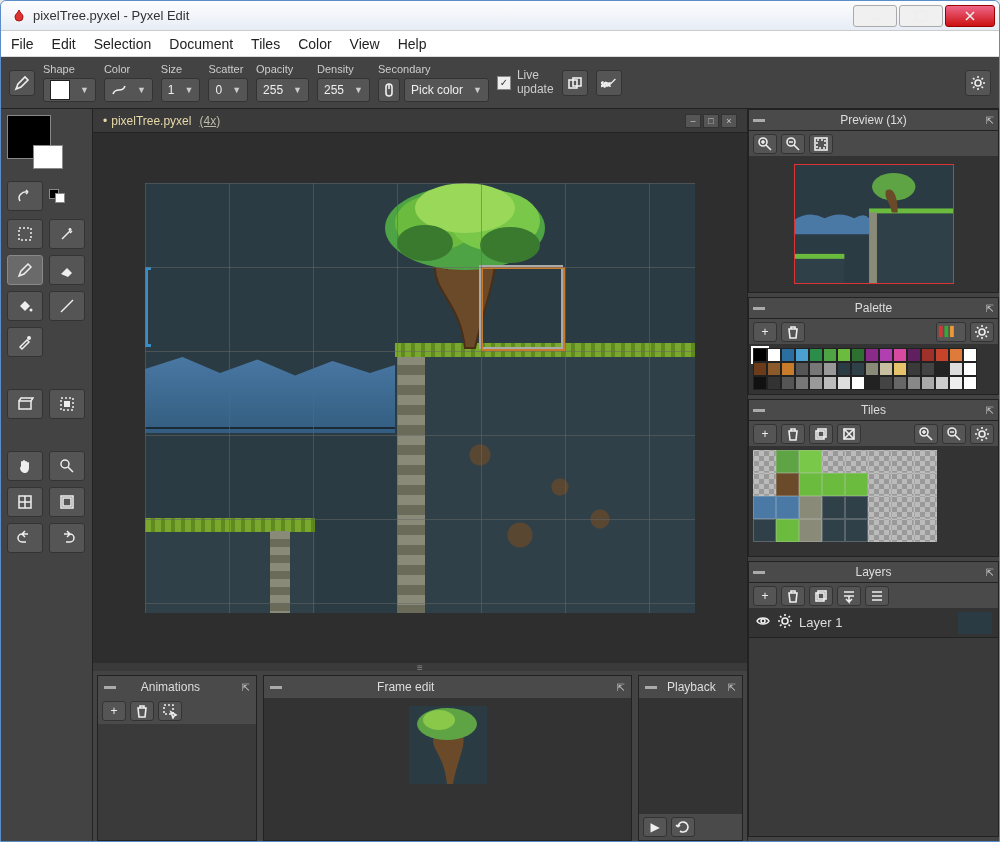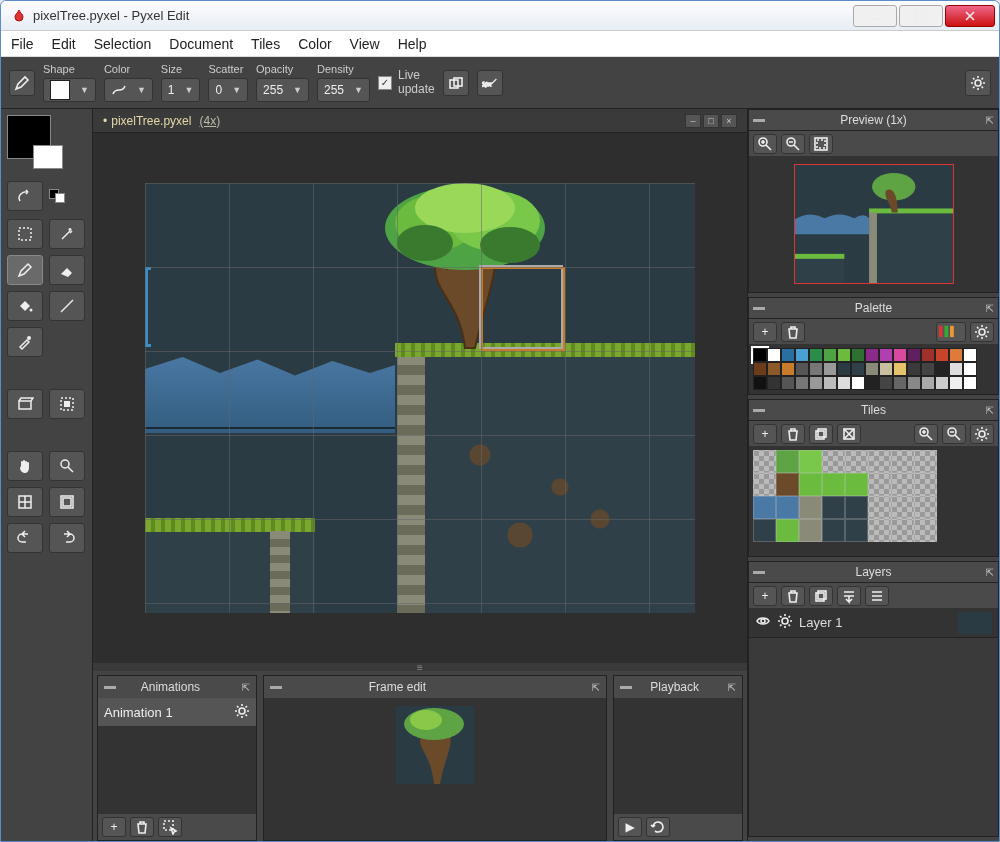--- a/index.html
+++ b/index.html
@@ -91,21 +91,21 @@
 .anim-row .gear { margin-left:auto; }
 
 .frame-panel { flex:1; }
 .frame-preview { position:absolute; left:50%; top:8px; transform:translateX(-50%); width:78px; height:78px; background:#2a3b44; image-rendering:pixelated; }
 .frame-tree { position:absolute; inset:0; }
 .frame-panel .panel-foot .label { color:#ccc; font-size:12px; margin-right:auto; margin-left:6px; }
 .frame-panel .panel-foot .val { width:46px; height:20px; background:#555; border:1px solid #333; color:#eee; display:flex; align-items:center; padding:0 4px; }
 .frame-panel .panel-foot .dd::after { content:"▼"; font-size:8px; margin-left:4px; }
 .frame-panel .panel-foot .nav { width:24px; height:20px; background:#555; border:1px solid #333; color:#eee; display:flex; align-items:center; justify-content:center; }
 
-.playback-panel { width: 130px; }
+.playback-panel { width: 105px; }
 
 
 .right-col { width: 252px; background:#434343; border-left:1px solid #222; display:flex; flex-direction:column; gap:4px; padding:0 0 4px 0; }
 .rpanel { background:#3a3a3a; border:1px solid #222; display:flex; flex-direction:column; }
 .rpanel-hdr { height:20px; background:#4a4a4a; display:flex; align-items:center; justify-content:center; font-size:12px; color:#ddd; position:relative; }
 .rpanel-hdr .min { position:absolute; left:4px; width:12px; height:3px; background:#aaa; }
 .rpanel-hdr .pop { position:absolute; right:4px; font-size:10px; color:#ccc; }
 .rpanel-toolbar { height:26px; background:#4a4a4a; display:flex; align-items:center; padding:0 4px; gap:4px; border-top:1px solid #222; }
 .rp-btn { width:24px; height:20px; background:#555; border:1px solid #333; border-radius:3px; display:flex; align-items:center; justify-content:center; color:#eee; }
 
@@ -214,20 +214,34 @@
         <span class="tool-label">Opacity</span>
         <div class="tool-ctrl tool-dd">
             <span>255</span>
           </div>
       </div>
       <div class="tool-group">
         <span class="tool-label">Density</span>
         <div class="tool-ctrl tool-dd">
             <span>255</span>
           </div>
+      </div>
+      <div class="tool-group">
+        <span class="tool-label">Secondary</span>
+        <div style="display:flex;gap:4px;">
+          <div class="tool-icon-btn" style="width:22px;height:24px;">
+              <svg class="icon" viewBox="0 0 16 16">
+                <rect x="5" y="2" width="6" height="12" rx="3"></rect>
+                <line x1="8" y1="2" x2="8" y2="7"></line>
+              </svg>
+            </div>
+          <div class="tool-ctrl tool-dd">
+              <span>Pick color</span>
+            </div>
+        </div>
       </div>
       <div style="display:flex;align-items:center;gap:6px;">
         <span class="chk">✓</span>
         <span class="live-label" style="white-space:pre;">Live
 update</span>
       </div>
       <div class="tool-icon-btn">
           <svg class="icon" viewBox="0 0 16 16">
             <rect x="2" y="5" width="8" height="8"></rect>
             <rect x="6" y="3" width="8" height="8"></rect>
@@ -401,29 +415,20 @@
         </div>
         <div class="handle-h"></div>
         <div class="bottom-panels">
 
           <div class="panel anim-panel">
             <div class="panel-hdr">
                 <span class="min"></span>
                 <span style="margin:16px auto;">Animations</span>
                 <span class="pop">⇱</span>
               </div>
-            <div class="panel-body">
-              <div class="anim-row">
-                <span>Animation 1</span>
-                <span class="gear"><svg class="icon" viewBox="0 0 16 16">
-                      <circle cx="8" cy="8" r="3"></circle>
-                      <path d="M8 1v2M8 13v2M1 8h2M13 8h2M3 3l1.5 1.5M11.5 11.5 13 13M13 3l-1.5 1.5M4.5 11.5 3 13"></path>
-                    </svg></span>
-              </div>
-            </div>
             <div class="panel-foot">
               <div class="pf-btn">+</div>
               <div class="pf-btn">
                   <svg class="icon" viewBox="0 0 16 16">
                     <path d="M4 5h8l-1 9H5zM6 5V3h4v2"></path>
                   </svg>
                 </div>
               <div class="pf-btn">
                   <svg class="icon" viewBox="0 0 16 16">
                     <rect x="2" y="2" width="9" height="9" stroke-dasharray="2 2"></rect>

